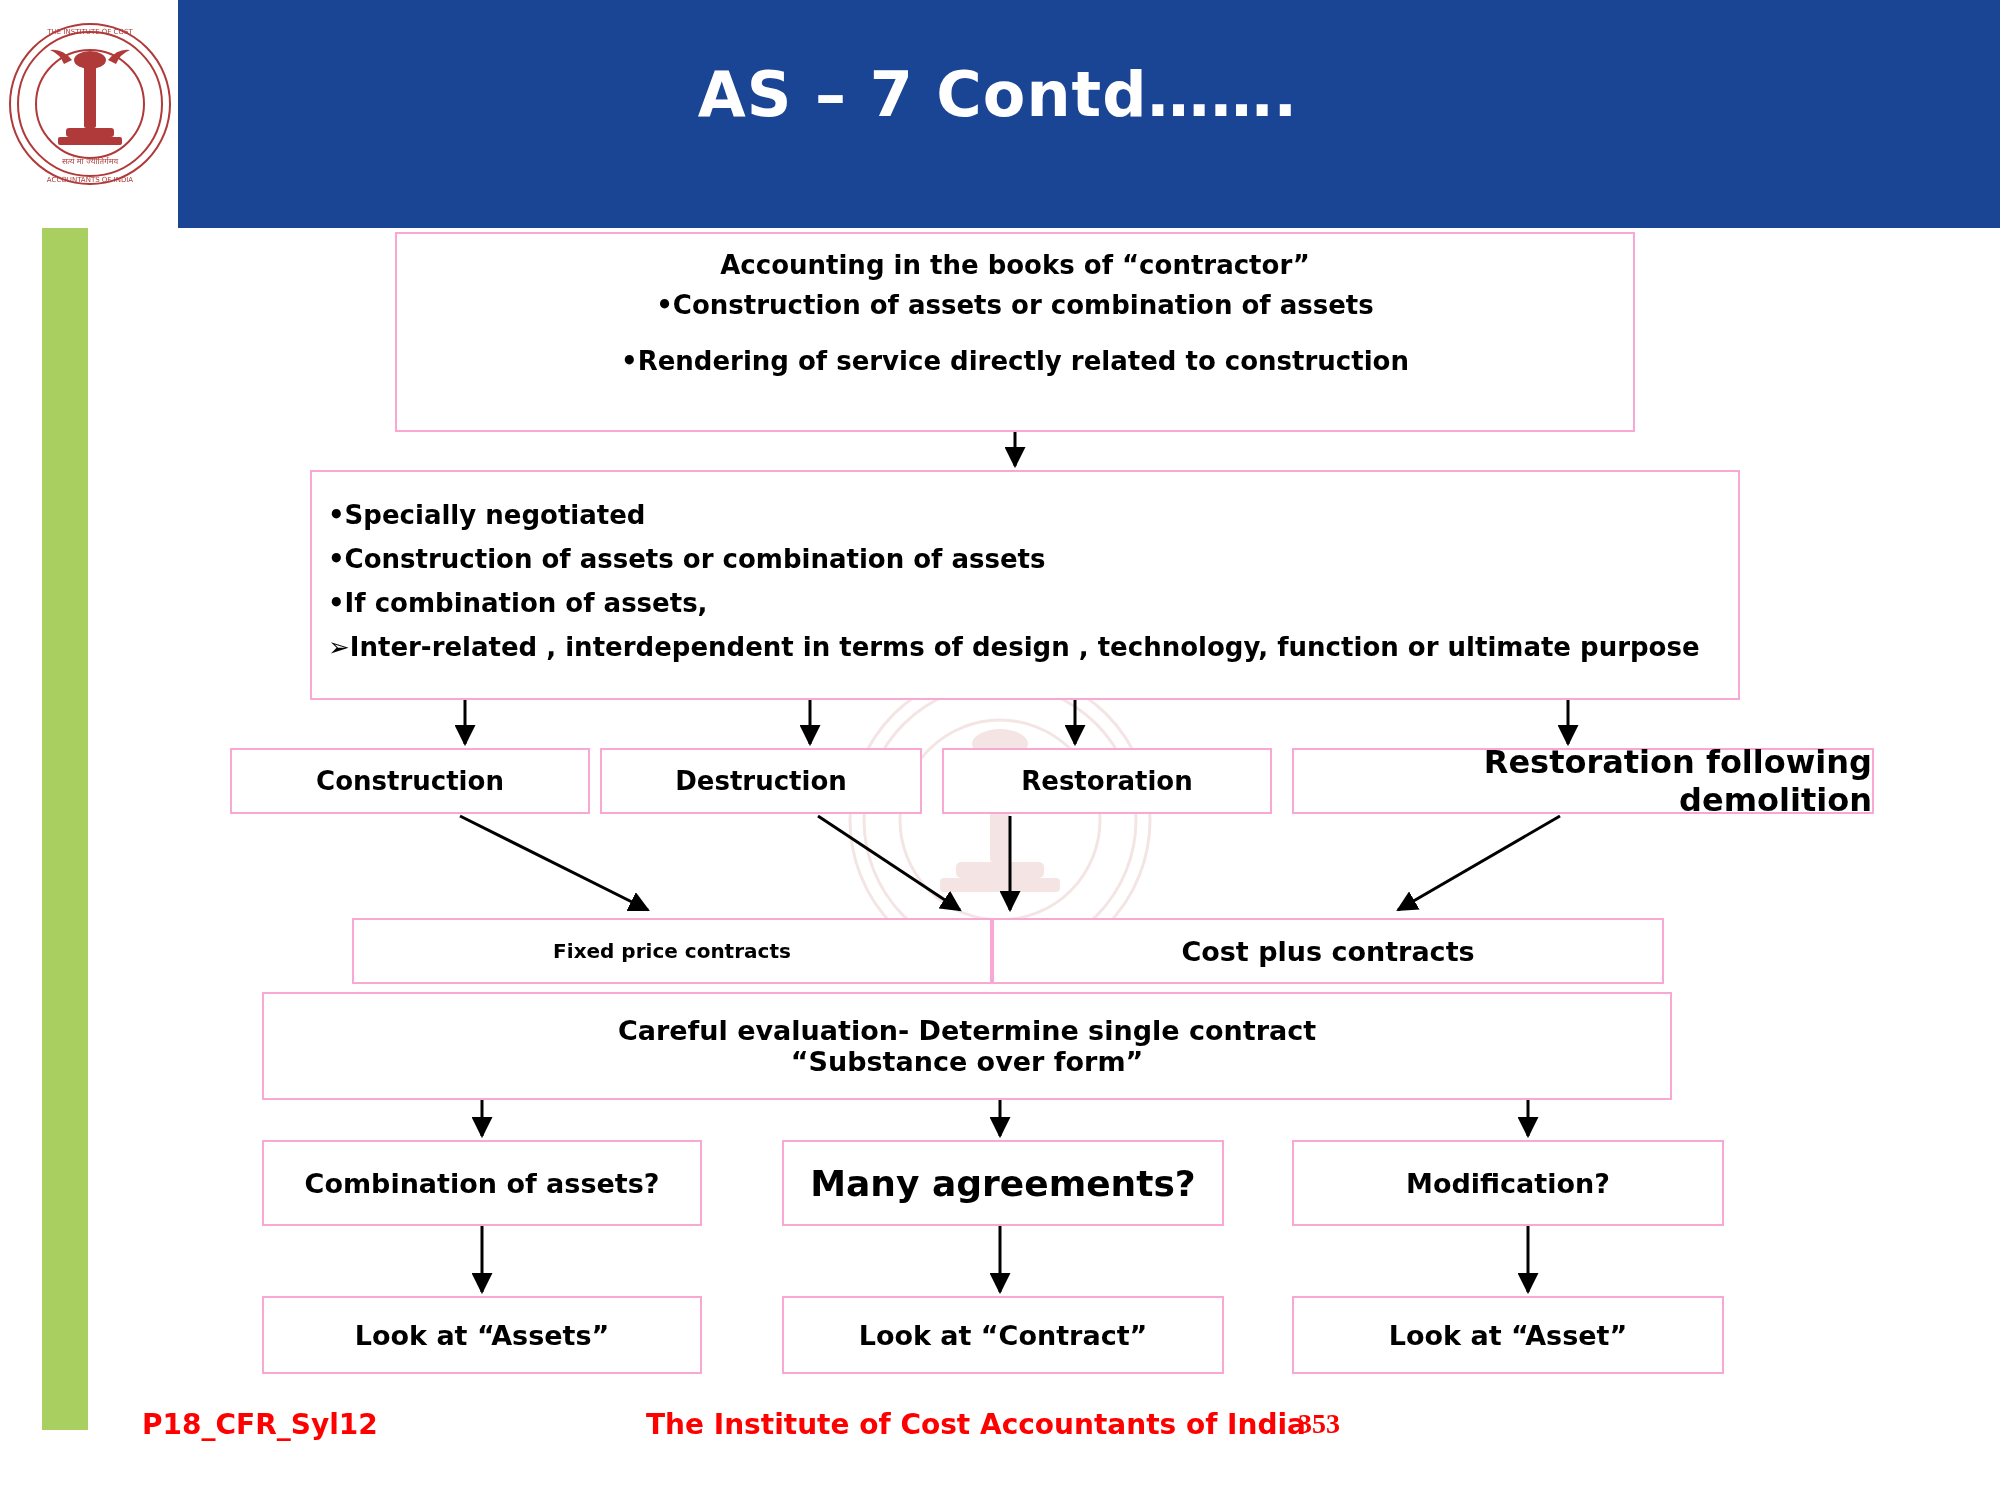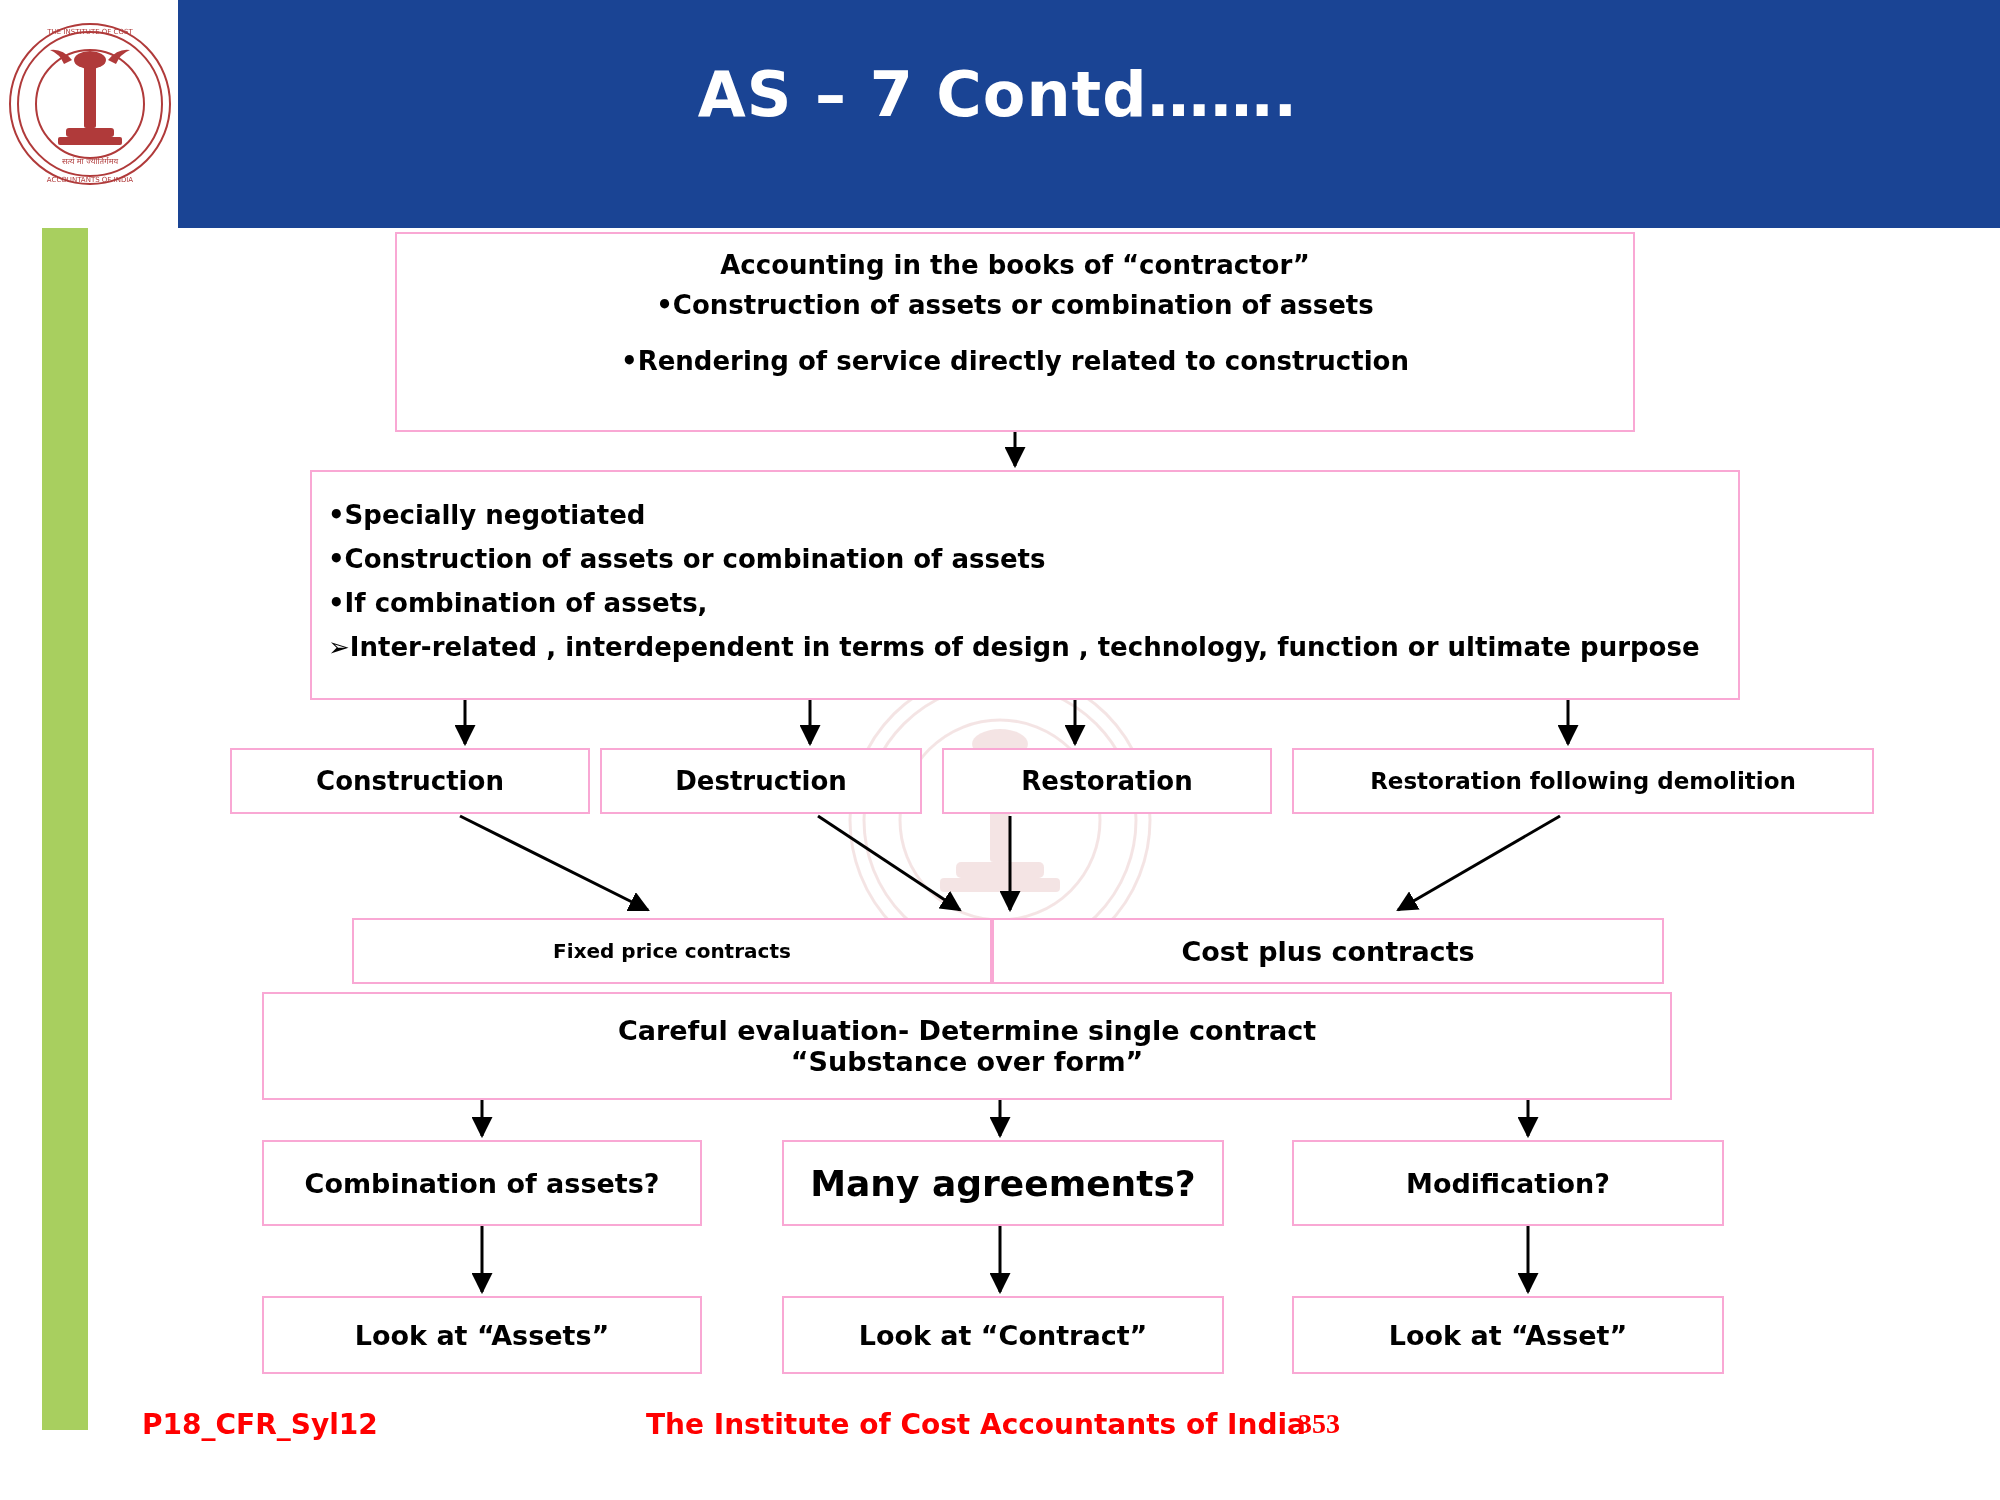--- a/index.html
+++ b/index.html
@@ -90,21 +90,21 @@
   .b-top .l1 { text-align: center; margin: 4px 0 0 0; }
   .b-top .l2 { text-align: center; margin: 10px 0 0 0; }
   .b-top .l3 { text-align: center; margin: 26px 0 0 0; }
 
   .b-second { left: 310px; top: 470px; width: 1430px; height: 230px; font-size: 26px; padding: 14px 0 0 16px; }
   .b-second p { margin: 0 0 0 0; padding: 14px 0 0 0; }
 
   .b-construction { left: 230px; top: 748px; width: 360px; height: 66px; font-size: 26px; }
   .b-destruction { left: 600px; top: 748px; width: 322px; height: 66px; font-size: 26px; }
   .b-restoration { left: 942px; top: 748px; width: 330px; height: 66px; font-size: 26px; }
-  .b-restoration-dem { left: 1292px; top: 748px; width: 582px; height: 66px; font-size: 23px; }
+  .b-restoration-dem { left: 1292px; top: 748px; width: 582px; height: 66px; font-size: 32px; }
 
   .b-fixed { left: 352px; top: 918px; width: 640px; height: 66px; font-size: 20px; }
   .b-costplus { left: 992px; top: 918px; width: 672px; height: 66px; font-size: 27px; }
 
   .b-careful { left: 262px; top: 992px; width: 1410px; height: 108px; font-size: 27px; flex-direction: column; }
 
   .b-comb { left: 262px; top: 1140px; width: 440px; height: 86px; font-size: 27px; }
   .b-many { left: 782px; top: 1140px; width: 442px; height: 86px; font-size: 36px; }
   .b-mod { left: 1292px; top: 1140px; width: 432px; height: 86px; font-size: 27px; }
 

